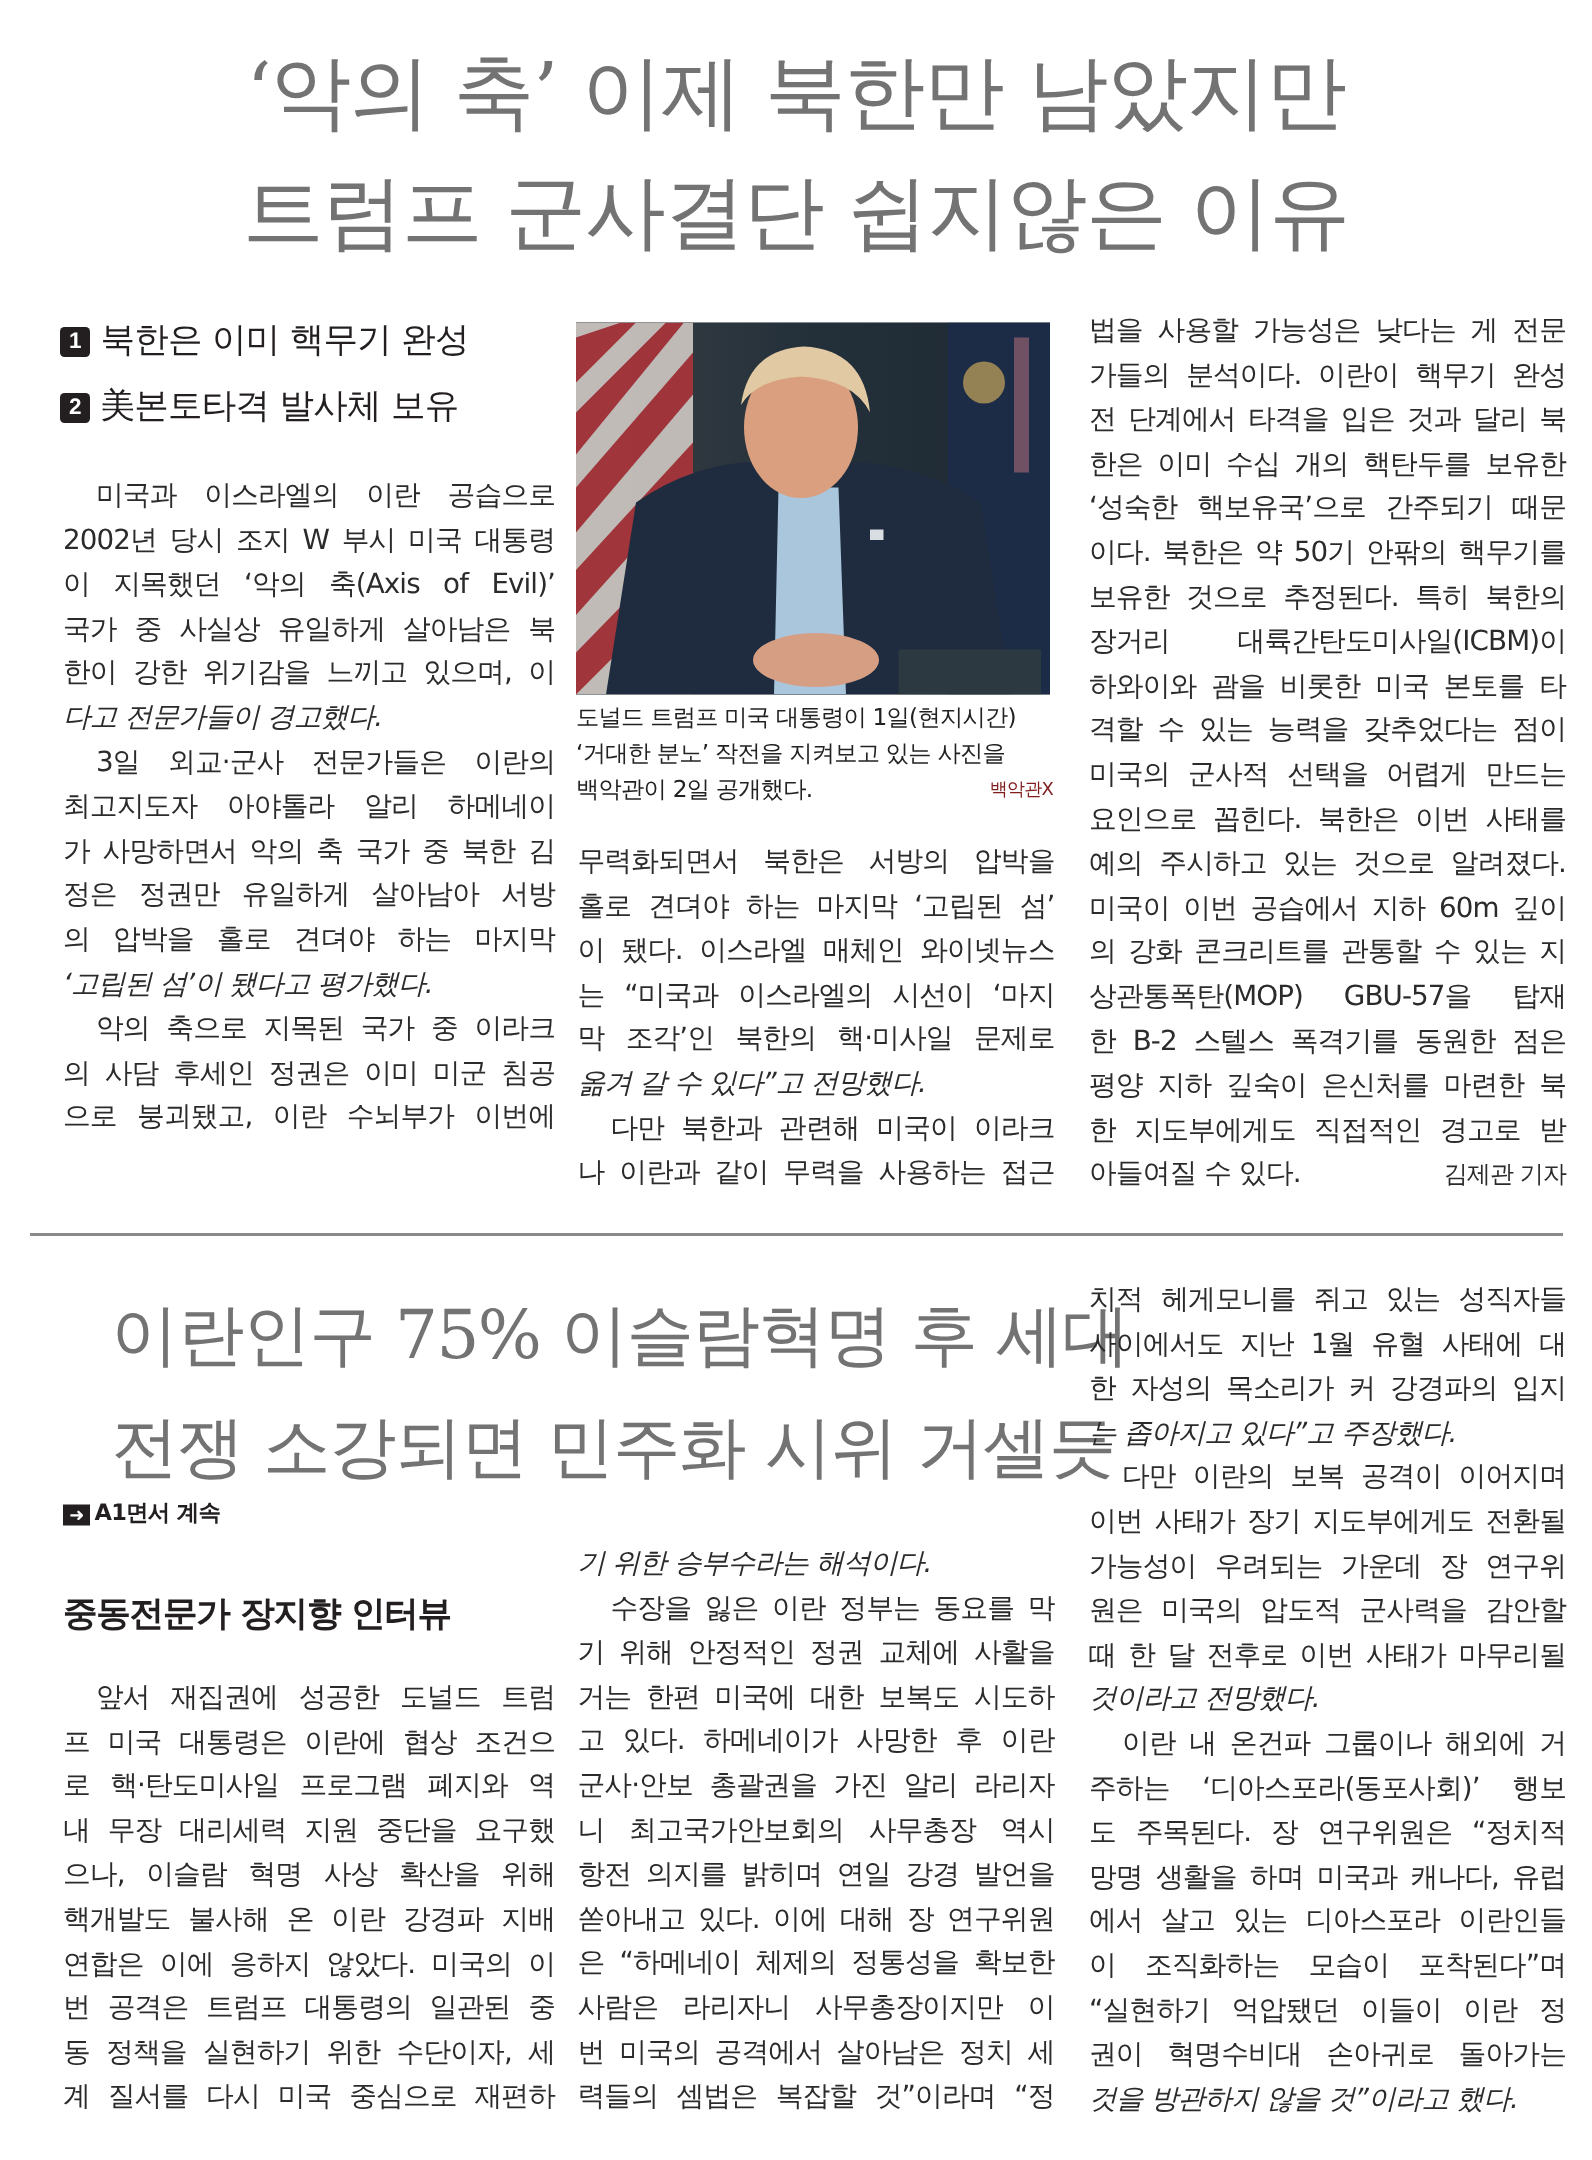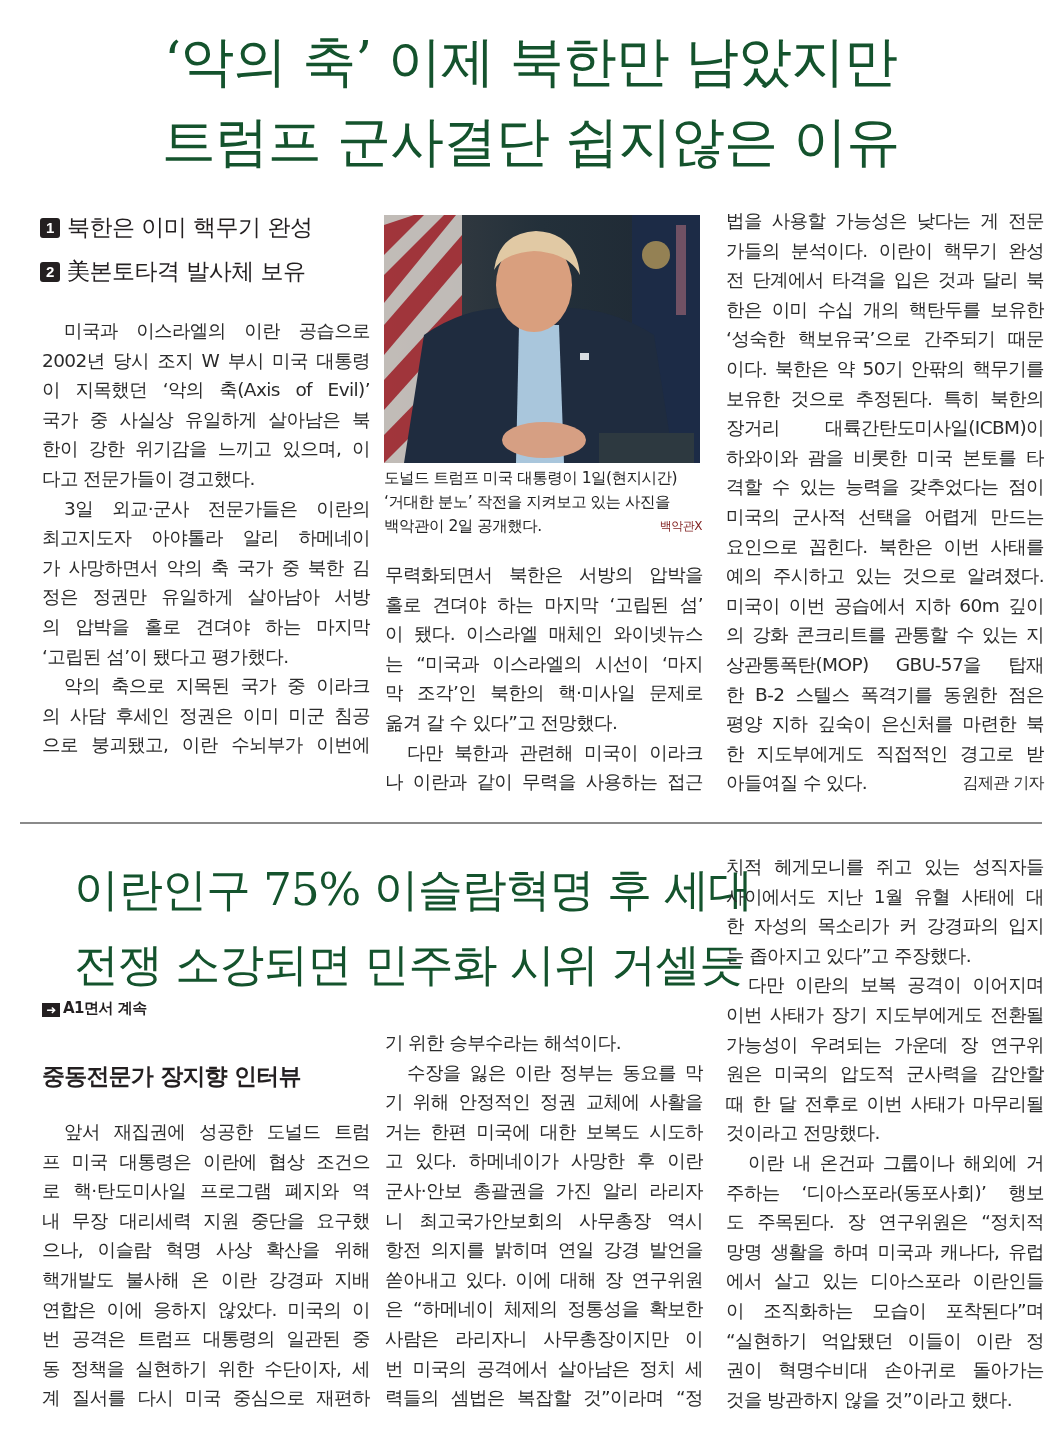--- a/index.html
+++ b/index.html
@@ -1,28 +1,28 @@
 <!DOCTYPE html>
 <html><head>
 <meta charset="utf-8">
 <style>
   html, body { margin:0; padding:0; background:#ffffff; }
   body { width:1061px; height:1440px; position:relative; overflow:hidden; color:#231f20;
          font-family:"DejaVu Sans", "Liberation Sans", sans-serif; }
   .abs { position:absolute; }
-  .headline { font-family:"DejaVu Serif", "Liberation Serif", serif; color:#14532d; white-space:nowrap; letter-spacing:-1px; }
+  .headline { font-family:"DejaVu Serif", "Liberation Serif", serif; color:#737373; white-space:nowrap; letter-spacing:-1px; }
   .h1-line { font-size:54px; line-height:72px; text-align:center; width:1061px; left:0; }
   .h2-line { font-size:45px; line-height:70px; }
   .sub { font-size:23px; line-height:34px; white-space:nowrap; font-weight:500; letter-spacing:-0.5px; }
   .num-badge { display:inline-block; width:20px; height:20px; background:#231f20; color:#fff;
                font-size:15px; line-height:20px; text-align:center; border-radius:3px; font-weight:bold;
                vertical-align:2px; margin-right:7px; font-family:"Liberation Sans", sans-serif; }
   .col { position:absolute; font-size:18.5px; line-height:29.6px; letter-spacing:-0.6px; color:#2b2b2b; }
   .col p { margin:0; white-space:nowrap; text-align:justify; text-align-last:justify; }
-  .col p.last { text-align-last:left; }
+  .col p.last { text-align-last:left;font-style:italic; }
   .col p.indent { text-indent:22px; }
   .byline-row { display:flex; justify-content:space-between; }
   .photo { position:absolute; left:384px; top:215px; width:316px; height:248px; overflow:hidden; background:#2a3238; }
   .caption { position:absolute; left:384px; top:466px; width:318px; font-size:15.5px; line-height:24px; color:#222; letter-spacing:-0.5px; }
   .caption p { margin:0; white-space:nowrap; }
   .credit { font-size:12px; color:#7f1d1d; }
   .divider { position:absolute; left:20px; top:822px; width:1022px; height:2px; background:#8a8a8a; }
   .cont-label { font-size:15px; line-height:22px; font-weight:bold; white-space:nowrap; letter-spacing:-0.5px; }
   .arrow-box { display:inline-block; width:18px; height:14px; background:#231f20; color:#fff; font-size:12px; line-height:14px; text-align:center; margin-right:3px; vertical-align:-1px; }
   .interview { font-size:23px; line-height:32px; font-weight:bold; white-space:nowrap; letter-spacing:-0.8px; }

